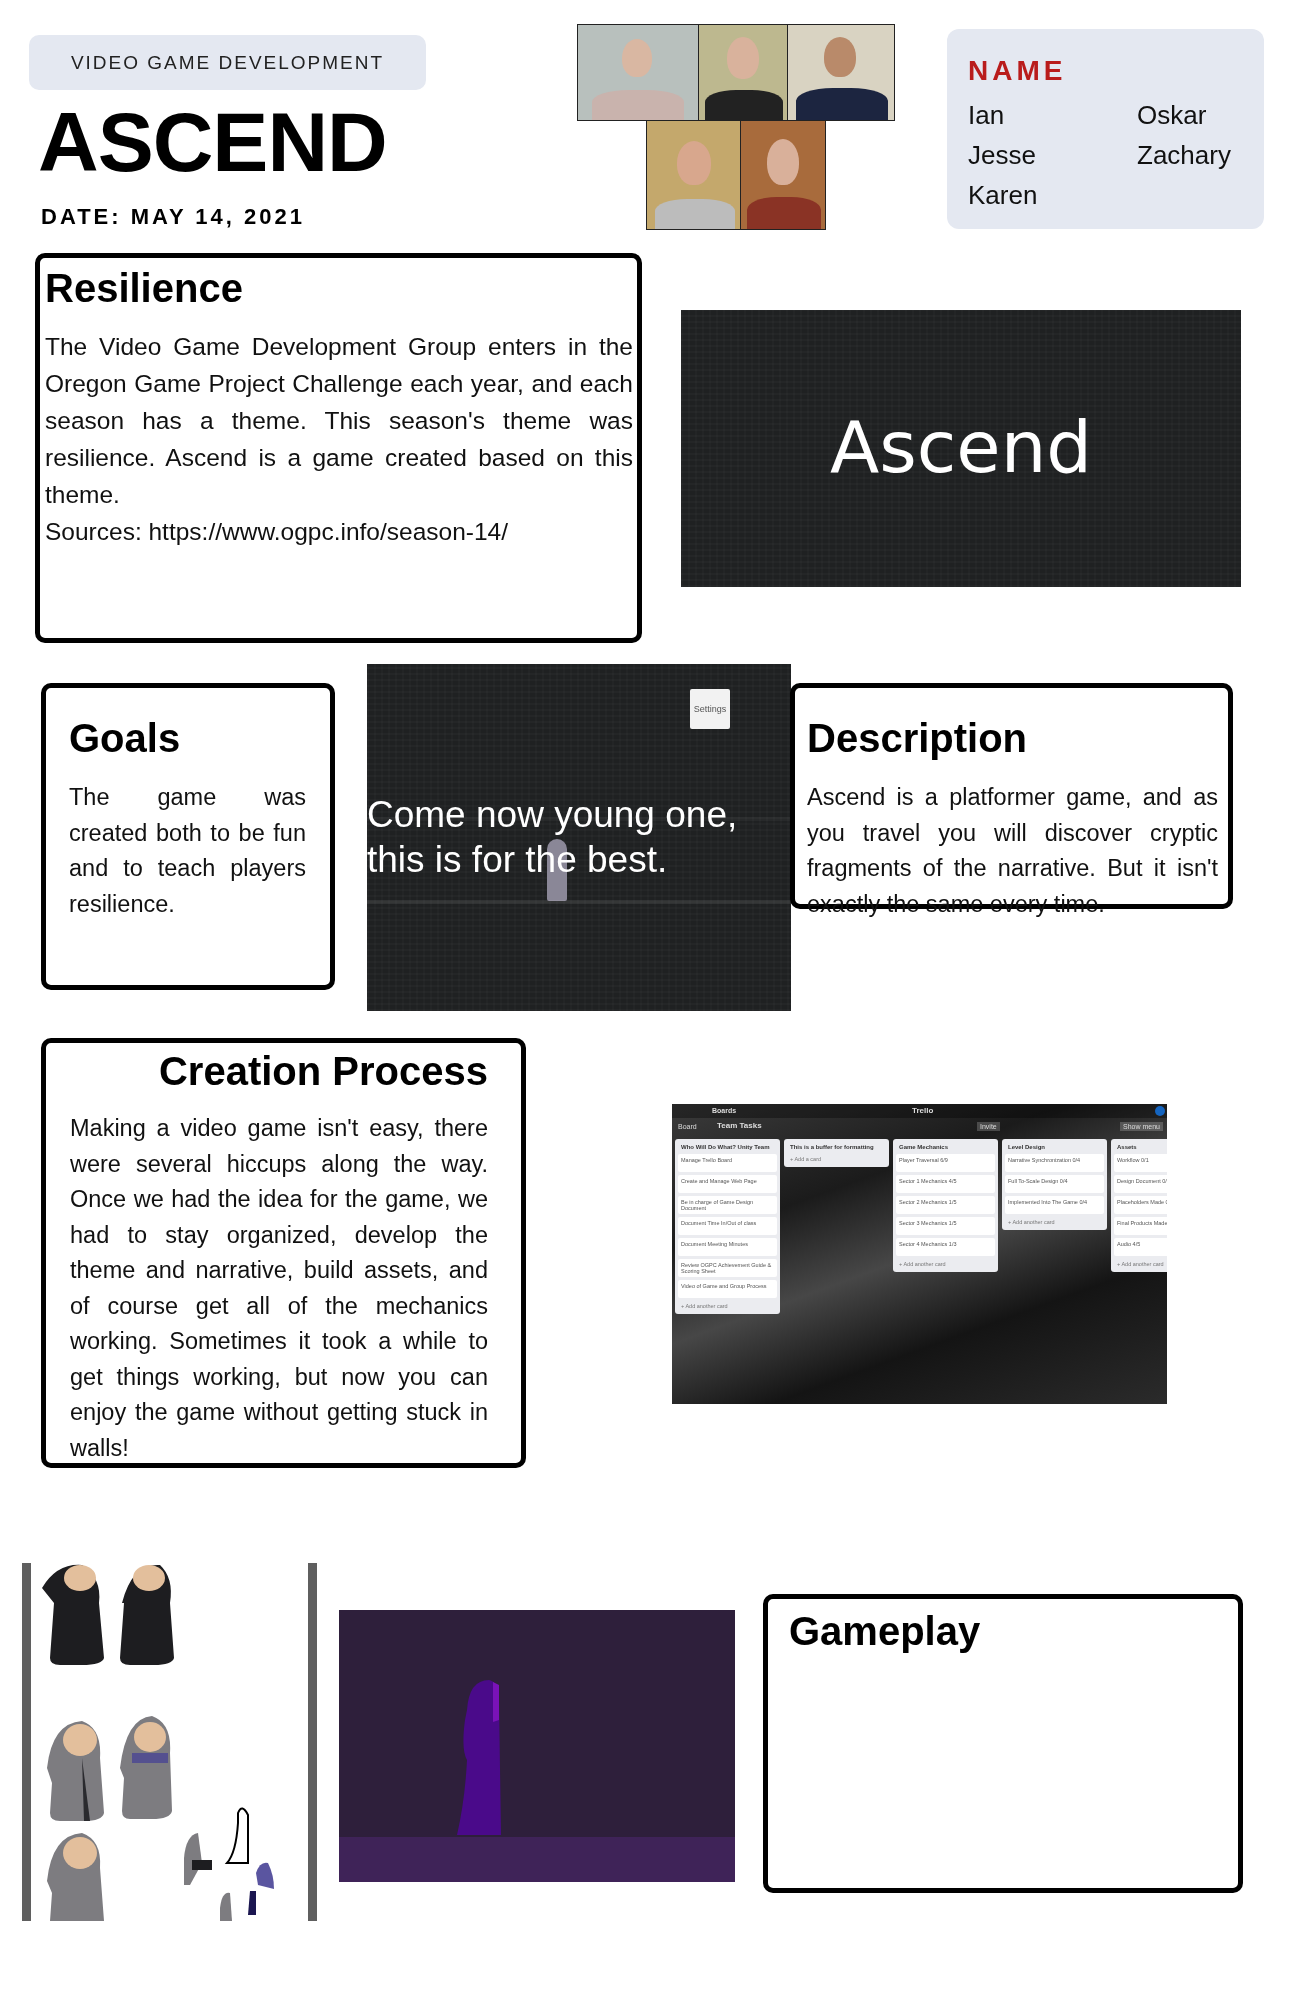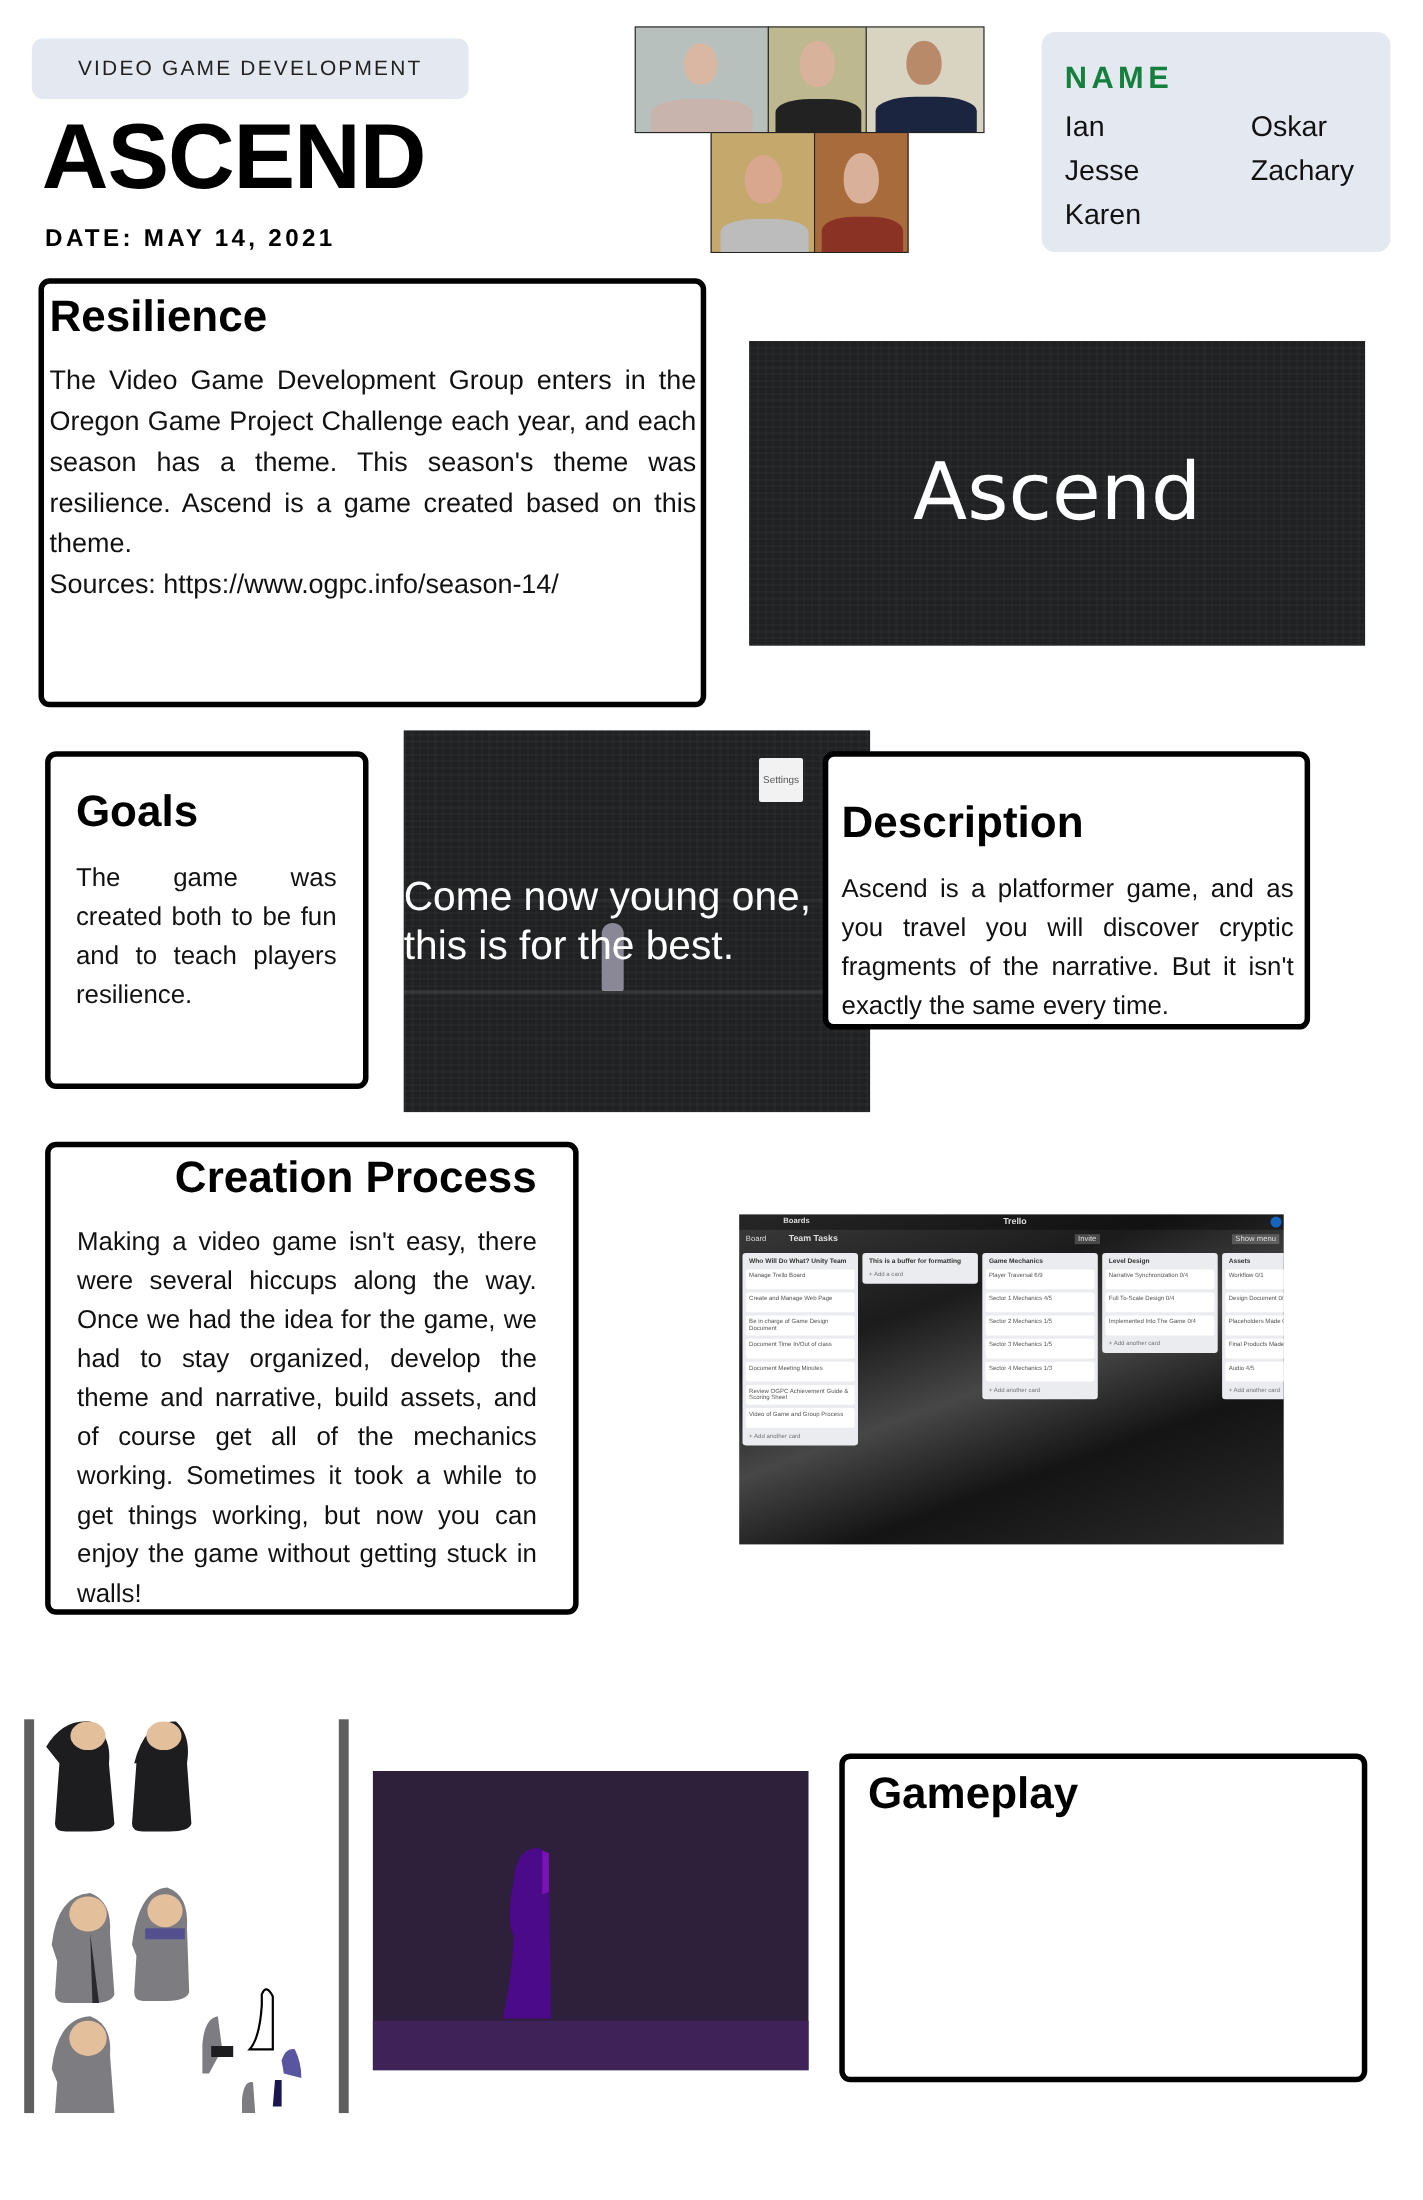--- a/index.html
+++ b/index.html
@@ -6,21 +6,21 @@
   body { width:1294px; height:2000px; position:relative; overflow:hidden; font-family:"Liberation Sans", sans-serif; color:#000; }
   .abs { position:absolute; }
   .tag { left:29px; top:35px; width:397px; height:55px; background:#e4e8f1; border-radius:10px; display:flex; align-items:center; justify-content:center; font-size:19px; letter-spacing:2px; color:#222; }
   .main-title { left:38px; top:100px; font-size:84px; font-weight:bold; letter-spacing:-1px; line-height:1; }
   .date { left:41px; top:204px; font-size:22px; font-weight:bold; letter-spacing:3px; }
   .photos { left:577px; top:24px; width:318px; height:206px; }
   .photo { position:absolute; border:1px solid #222; box-sizing:border-box; overflow:hidden; }
   .photo .face { position:absolute; border-radius:50% 50% 45% 45%; }
   .photo .body { position:absolute; bottom:0; border-radius:40% 40% 0 0; }
   .names { left:947px; top:29px; width:317px; height:200px; background:#e4e8f1; border-radius:12px; }
-  .names .hdr { position:absolute; left:21px; top:26px; font-size:28px; letter-spacing:4px; color:#15803d; font-weight:bold; }
+  .names .hdr { position:absolute; left:21px; top:26px; font-size:28px; letter-spacing:4px; color:#b91c1c; font-weight:bold; }
   .names .col { position:absolute; top:66px; font-size:26px; line-height:40px; color:#111; }
   .card { position:absolute; border:5px solid #000; border-radius:10px; box-sizing:border-box; background:#fff; }
   .card h2 { margin:0; font-weight:bold; font-size:40px; line-height:1; }
   .card p { margin:0; font-size:23.5px; line-height:35.5px; text-align:justify; color:#111; }
   .screen { position:absolute; overflow:hidden; }
   .dark-tex { background-color:#1f2122; background-image:repeating-linear-gradient(0deg, rgba(255,255,255,0.025) 0 2px, transparent 2px 6px), repeating-linear-gradient(90deg, rgba(255,255,255,0.02) 0 2px, transparent 2px 7px); }
   .trello { background:linear-gradient(160deg,#3b3b3b 0%,#1b1b1b 30%,#474747 50%,#141414 70%,#2b2b2b 100%); }
   .tl-list { position:absolute; background:#ebecf0; border-radius:3px; padding:3px; box-sizing:border-box; }
   .tl-list .lt { font-size:6px; font-weight:bold; color:#333; padding:2px 3px 4px; }
   .tl-card { background:#fff; border-radius:2px; margin-bottom:3px; padding:3px; font-size:5.5px; color:#555; min-height:18px; box-sizing:border-box; }
@@ -91,21 +91,21 @@
   <div class="settings-btn" style="left:323px;top:25px;width:40px;height:40px;">Settings</div>
   <div style="position:absolute;left:0;right:0;top:153px;height:4px;background:rgba(255,255,255,0.04);"></div>
   <div style="position:absolute;left:180px;top:175px;width:20px;height:62px;background:#8a8797;border-radius:10px 10px 2px 2px;"></div>
   <div style="position:absolute;left:0;right:0;top:236px;height:4px;background:rgba(255,255,255,0.08);"></div>
   <div style="position:absolute;left:0;top:128px;color:#fff;font-size:37px;line-height:45px;">
     <div>Come now young one,</div>
     <div>this is for the best.</div>
   </div>
 </div>
 
-<div class="card" style="left:748px;top:683px;width:443px;height:253px;padding:40px 10px 0 12px;">
+<div class="card" style="left:790px;top:683px;width:443px;height:226px;padding:30px 10px 0 12px;">
   <h2 style="margin-bottom:22px;">Description</h2>
   <p>Ascend is a platformer game, and as you travel you will discover cryptic fragments of the narrative. But it isn't exactly the same every time.</p>
 </div>
 
 <div class="card" style="left:41px;top:1038px;width:485px;height:430px;padding:8px 33px 0 24px;">
   <h2 style="margin-bottom:20px;text-align:right;">Creation Process</h2>
   <p>Making a video game isn't easy, there were several hiccups along the way. Once we had the idea for the game, we had to stay organized, develop the theme and narrative, build assets, and of course get all of the mechanics working. Sometimes it took a while to get things working, but now you can enjoy the game without getting stuck in walls!</p>
 </div>
 
 <div class="screen trello" style="left:672px;top:1104px;width:495px;height:300px;">

